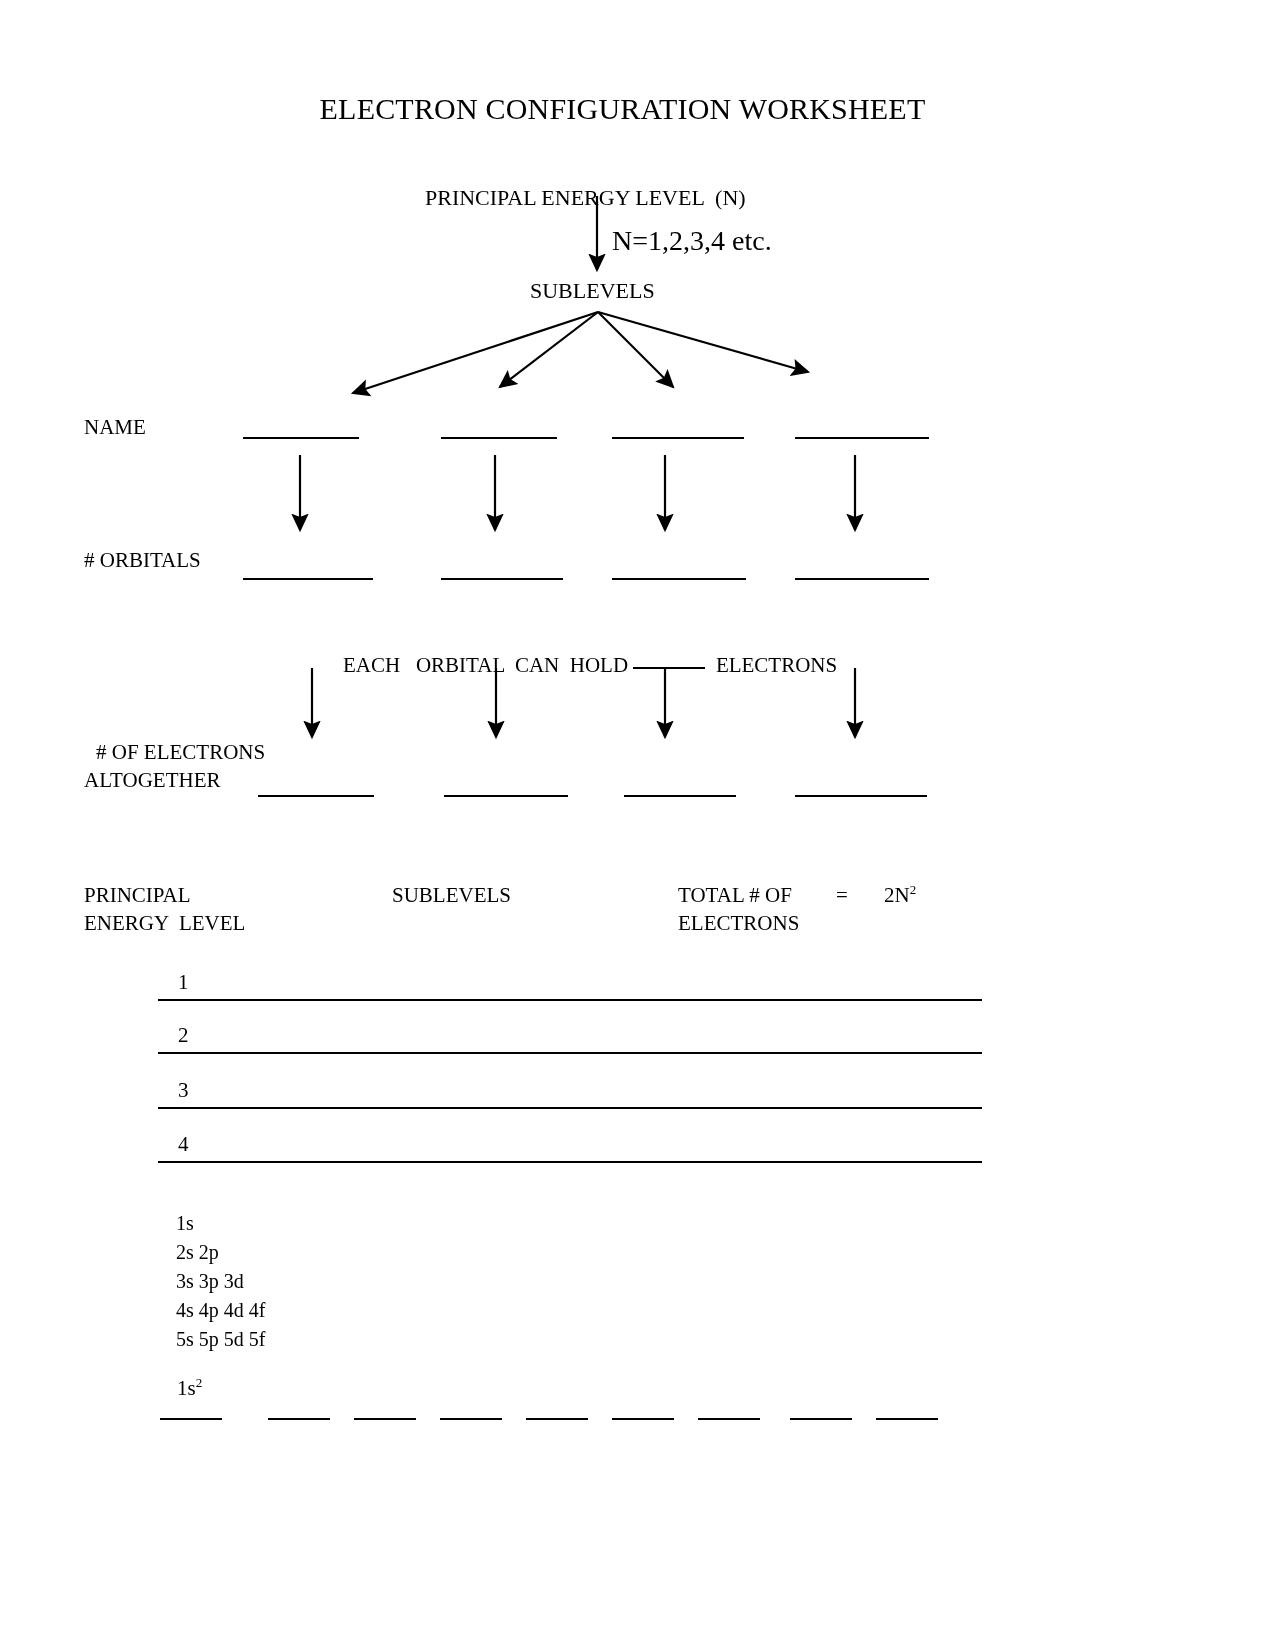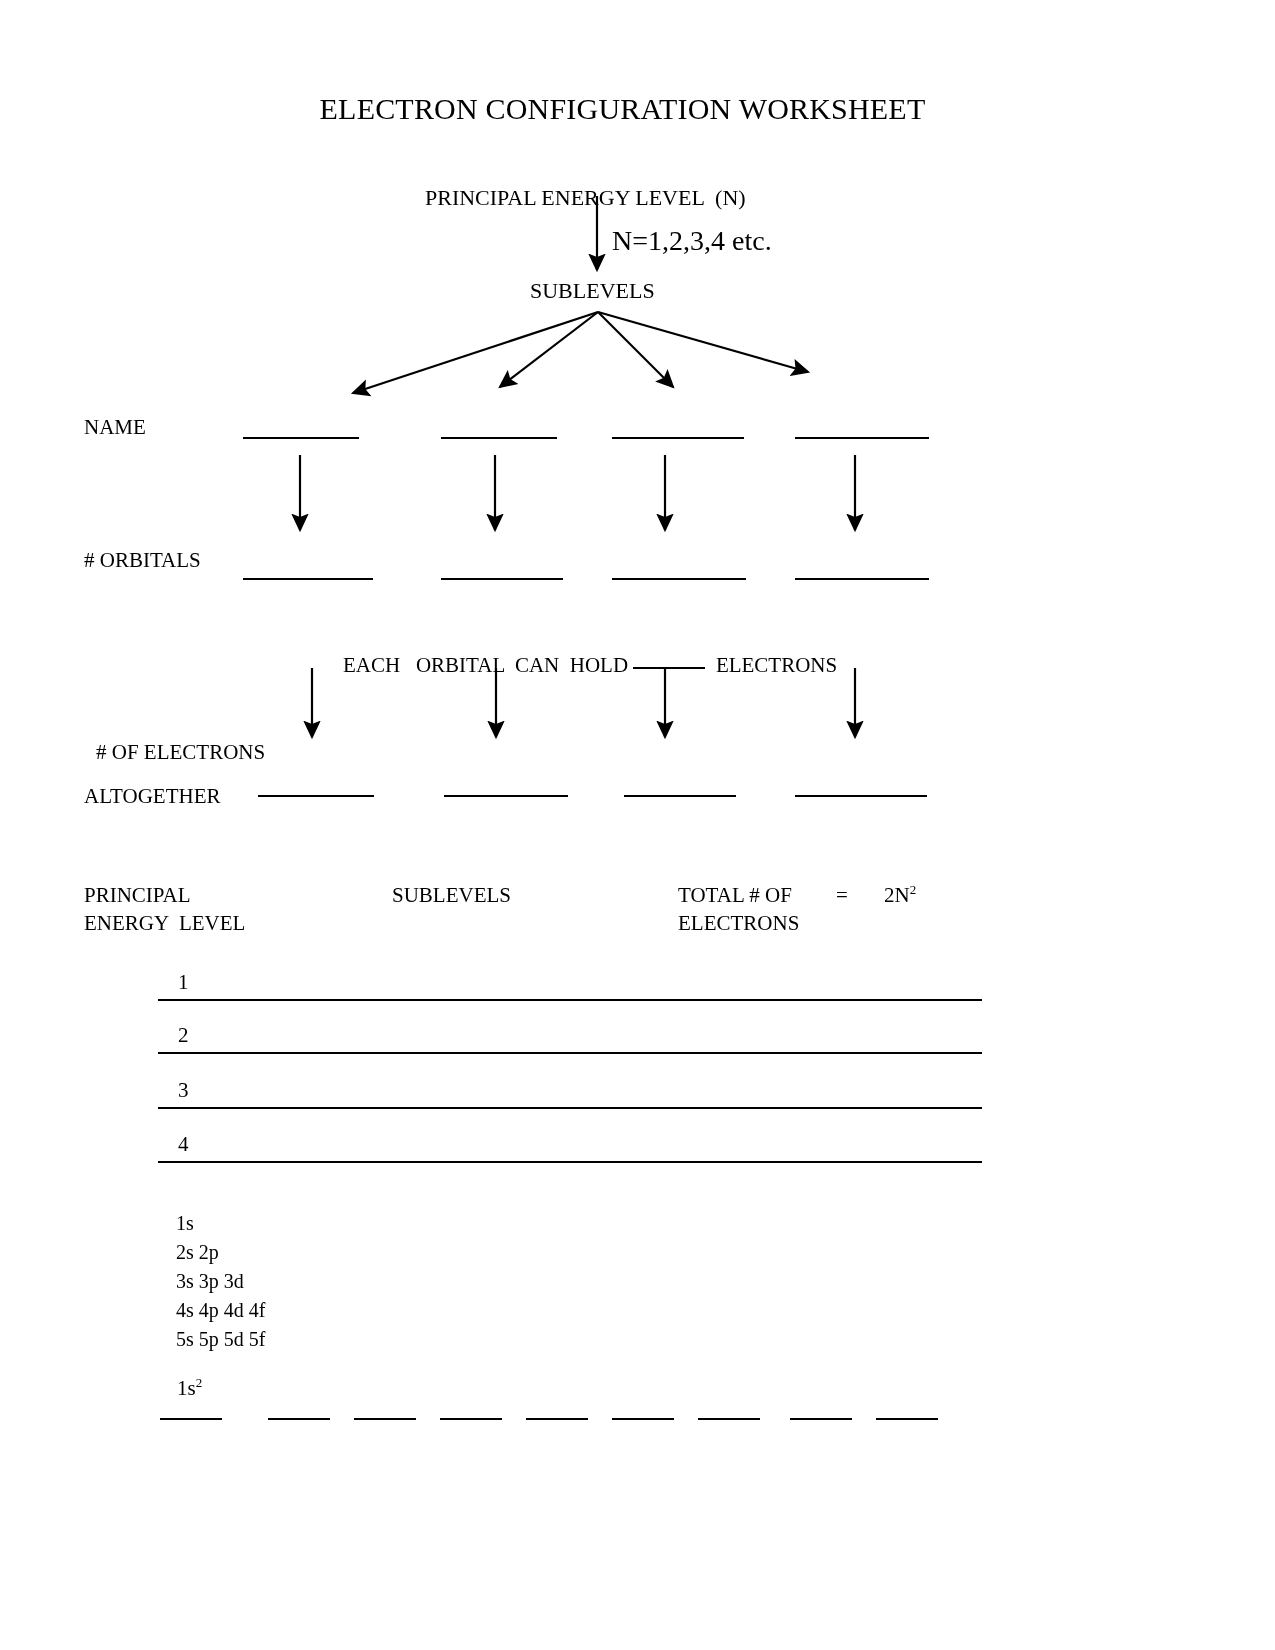--- a/index.html
+++ b/index.html
@@ -29,21 +29,21 @@
   }
 
   .hdr-pel  { left: 425px; top: 170px;  font-size: 22px; margin-top: 16px; }
   .hdr-n    { left: 612px; top: 199px;  font-size: 28px; margin-top: 27px; }
   .hdr-sub  { left: 530px; top: 279px;  font-size: 22px; }
 
   .lbl-name       { left: 84px;  top: 416px; font-size: 21px; }
   .lbl-orbitals   { left: 84px;  top: 549px; font-size: 21px; }
   .lbl-eachorb    { left: 322px; top: 631px; font-size: 21px; }
   .lbl-elec1      { left: 96px;  top: 741px; font-size: 21px; }
-  .lbl-elec2      { left: 84px;  top: 769px; font-size: 21px; margin-top: 16px; }
+  .lbl-elec2      { left: 84px;  top: 769px; font-size: 21px; }
 
   .th-pel1   { left: 84px;  top: 884px;  font-size: 21px; }
   .th-pel2   { left: 84px;  top: 912px;  font-size: 21px; }
   .th-sub    { left: 392px; top: 884px;  font-size: 21px; }
   .th-tot1   { left: 678px; top: 884px;  font-size: 21px; }
   .th-tot2   { left: 678px; top: 912px;  font-size: 21px; }
   .th-eq     { left: 836px; top: 884px;  font-size: 21px; }
   .th-2n     { left: 884px; top: 884px;  font-size: 21px; }
 
   .sup {

